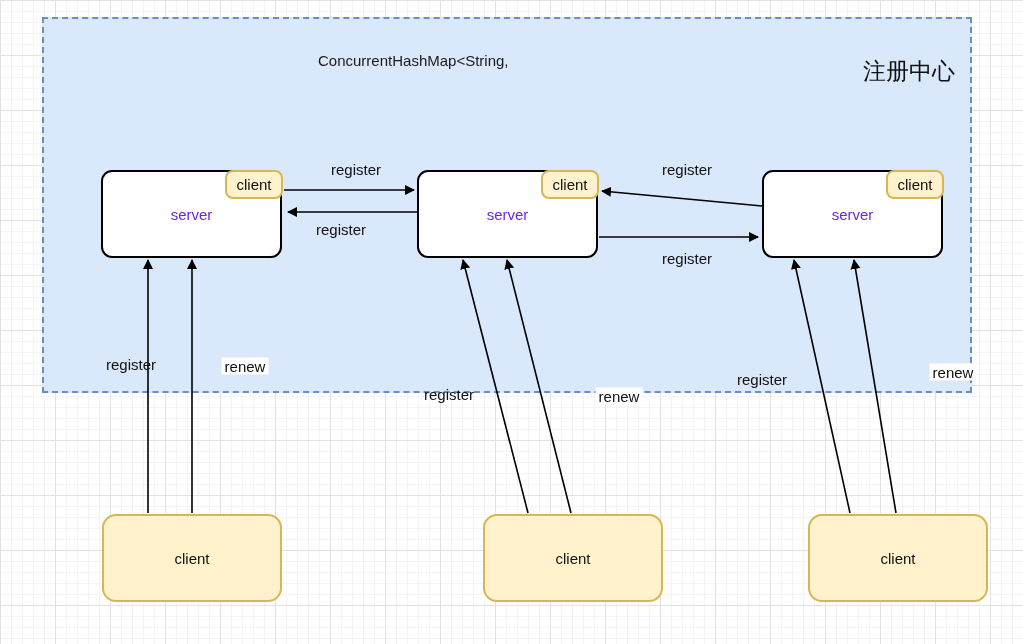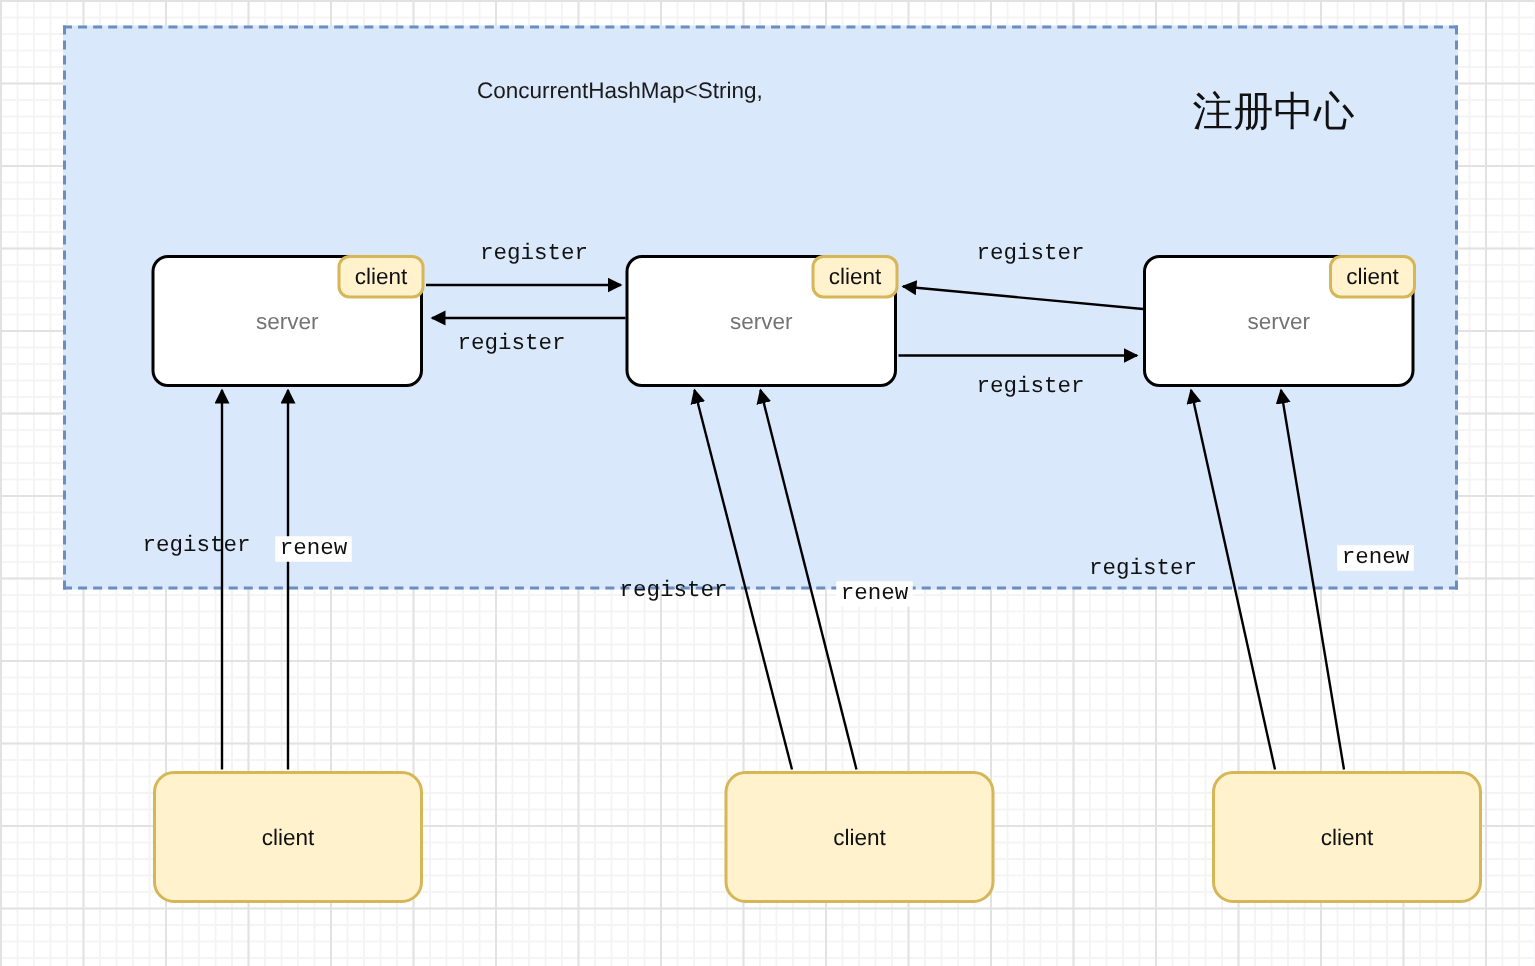--- a/index.html
+++ b/index.html
@@ -12,51 +12,50 @@
       linear-gradient(to bottom,#e2e2e2 1px,transparent 1px),
       linear-gradient(to right,#f4f4f4 1px,transparent 1px),
       linear-gradient(to bottom,#f4f4f4 1px,transparent 1px);
     background-size:55px 55px,55px 55px,11px 11px,11px 11px;
   }
   .zone{
     position:absolute;left:42px;top:17px;width:930px;height:376px;
     background:#dae8fc;border:2px dashed #6c8ebf;box-sizing:border-box;
   }
   .zone-title{
-    position:absolute;left:795px;top:56px;width:160px;text-align:left;
-    font-size:27px;color:#111;
+    position:absolute;left:795px;top:56px;width:160px;text-align:right;
+    font-size:23px;color:#111;
   }
   .zone-annotation{
     position:absolute;left:318px;top:50px;width:420px;text-align:left;
     font-size:15px;color:#1a1a1a;line-height:21px;
   }
   .server{
     position:absolute;width:181px;height:88px;
     background:#ffffff;border:2px solid #000000;border-radius:11px;
     box-sizing:border-box;display:flex;align-items:center;justify-content:center;
   }
-  .server-label{font-size:15px;color:#737373;}
+  .server-label{font-size:15px;color:#6d28d9;}
   .badge{
     position:absolute;top:-2px;right:-3px;width:58px;height:29px;
     background:#fff2cc;border:2px solid #d6b656;border-radius:8px;
     box-sizing:border-box;display:flex;align-items:center;justify-content:center;
     font-size:15px;color:#111;
   }
   .client{
     position:absolute;width:180px;height:88px;
     background:#fff2cc;border:2px solid #d6b656;border-radius:14px;
     box-sizing:border-box;display:flex;align-items:center;justify-content:center;
   }
   .client-label{font-size:15px;color:#111;}
   .edge-label{
     position:absolute;font-size:15px;color:#111;white-space:nowrap;
     transform:translate(-50%,-50%);
-    font-family:Liberation Mono, monospace;
   }
-  .edge-label.bg{background:#ffffff;padding:0 3px;}
+  .edge-label.bg{background:#ffffff;padding:0 3px;margin-left:36px;}
   svg.arrows{position:absolute;left:0;top:0;width:1023px;height:644px;pointer-events:none;}
 </style>
 </head>
 <body>
 
 <div class="canvas">
 
   <div class="zone"></div>
   <div class="zone-annotation">
     <div>ConcurrentHashMap&lt;String,</div>

